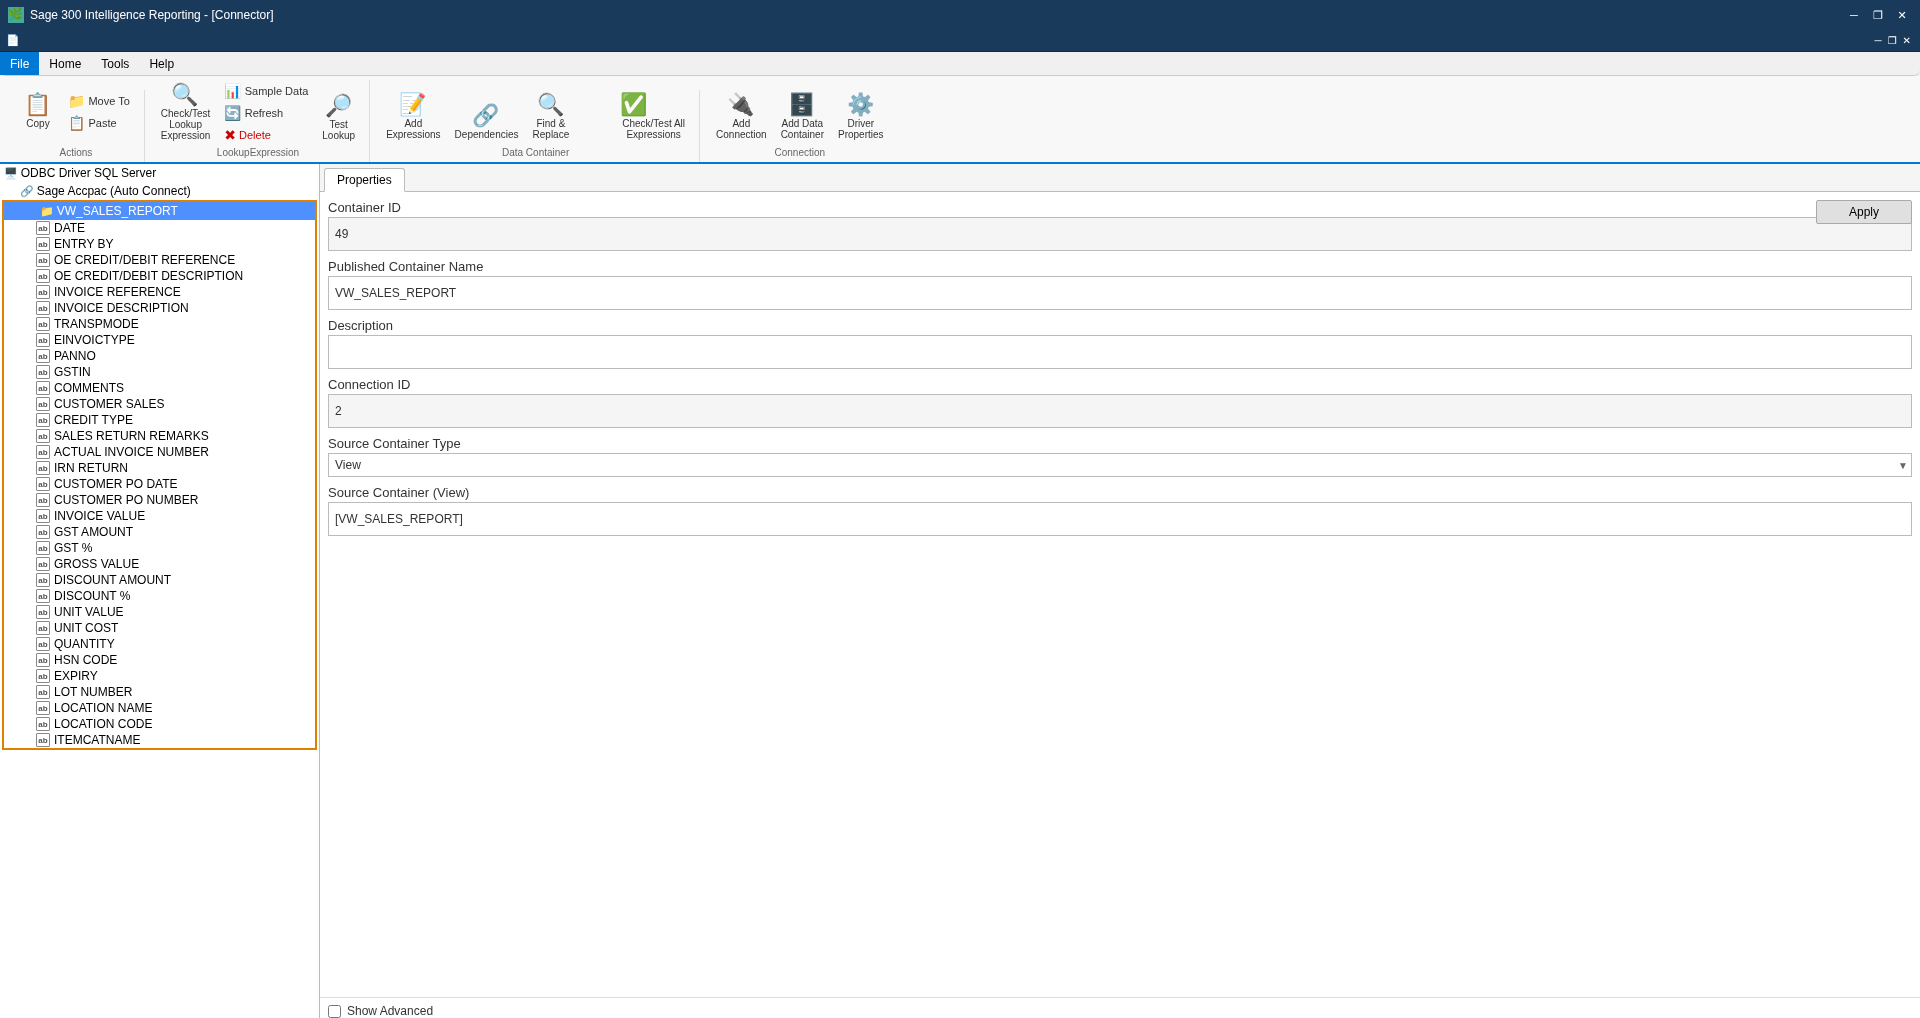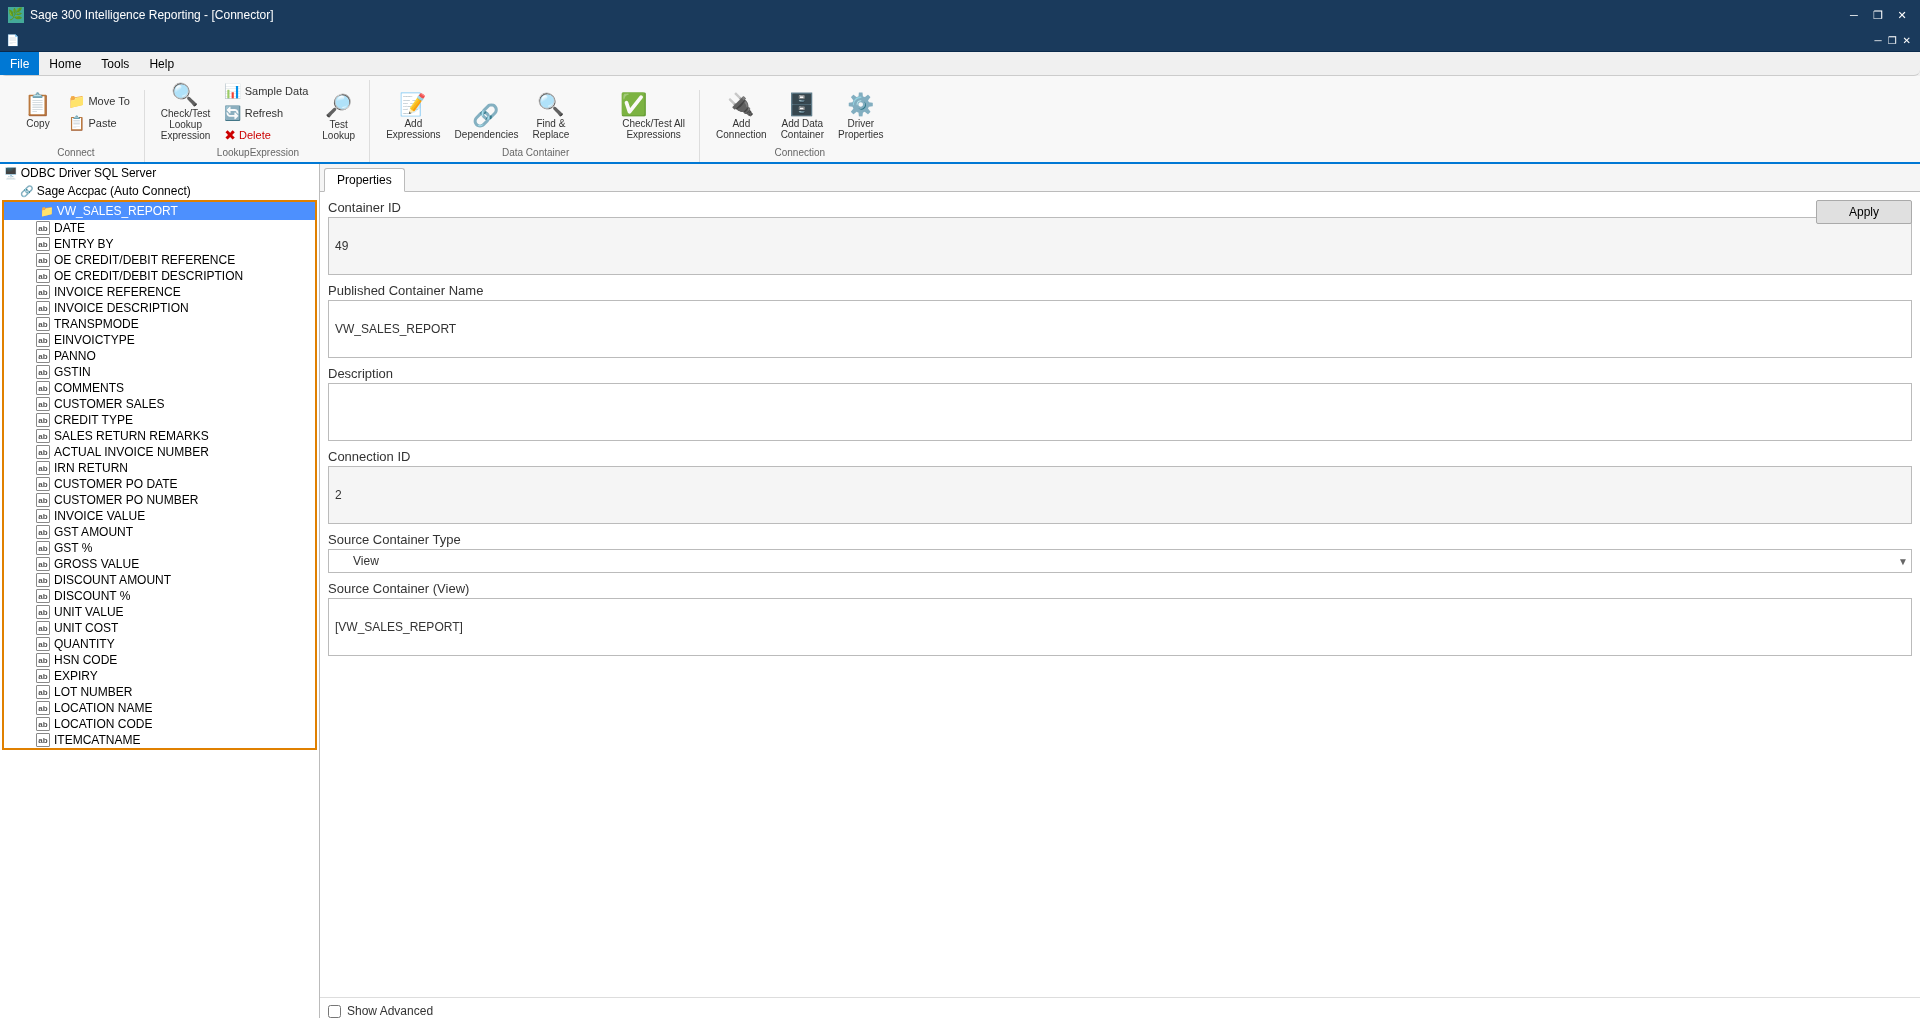--- a/index.html
+++ b/index.html
@@ -191,33 +191,33 @@
     .props-label {
       font-size: 13px;
       color: #333;
       margin-bottom: 2px;
       display: block;
     }
     .props-value {
       width: 100%;
       border: 1px solid #bbb;
       background: #fff;
-      padding: 21px 6px;
+      padding: 9px 6px;
       font-size: 12px;
       color: #333;
       min-height: 22px;
     }
     .props-value.readonly {
       background: #f5f5f5;
     }
     .props-dropdown {
       width: 100%;
       border: 1px solid #bbb;
       background: #fff;
-      padding: 3px 24px;
+      padding: 3px 6px;
       font-size: 12px;
       color: #333;
       height: 24px;
       appearance: none;
       -webkit-appearance: none;
       position: relative;
     }
     .dropdown-wrapper {
       position: relative;
     }
@@ -297,21 +297,21 @@
         <button class="ribbon-btn" style="flex-direction:row; min-width:auto; padding:2px 5px; font-size:11px;">
           <span class="ribbon-btn-icon" style="font-size:14px; margin:0 3px 0 0;">📁</span>
           <span>Move To</span>
         </button>
         <button class="ribbon-btn" style="flex-direction:row; min-width:auto; padding:2px 5px; font-size:11px;">
           <span class="ribbon-btn-icon" style="font-size:14px; margin:0 3px 0 0;">📋</span>
           <span>Paste</span>
         </button>
       </div>
     </div>
-    <div class="ribbon-group-label">Connect</div>
+    <div class="ribbon-group-label">Actions</div>
   </div>
 
   <div class="ribbon-group">
     <div class="ribbon-buttons">
       <button class="ribbon-btn">
         <span class="ribbon-btn-icon blue">🔍</span>
         <span style="font-size:10px;">Check/Test<br>Lookup<br>Expression</span>
       </button>
       <div style="display:flex;flex-direction:column;gap:2px;">
         <button class="ribbon-btn" style="flex-direction:row; min-width:auto; padding:2px 5px; font-size:11px;">

